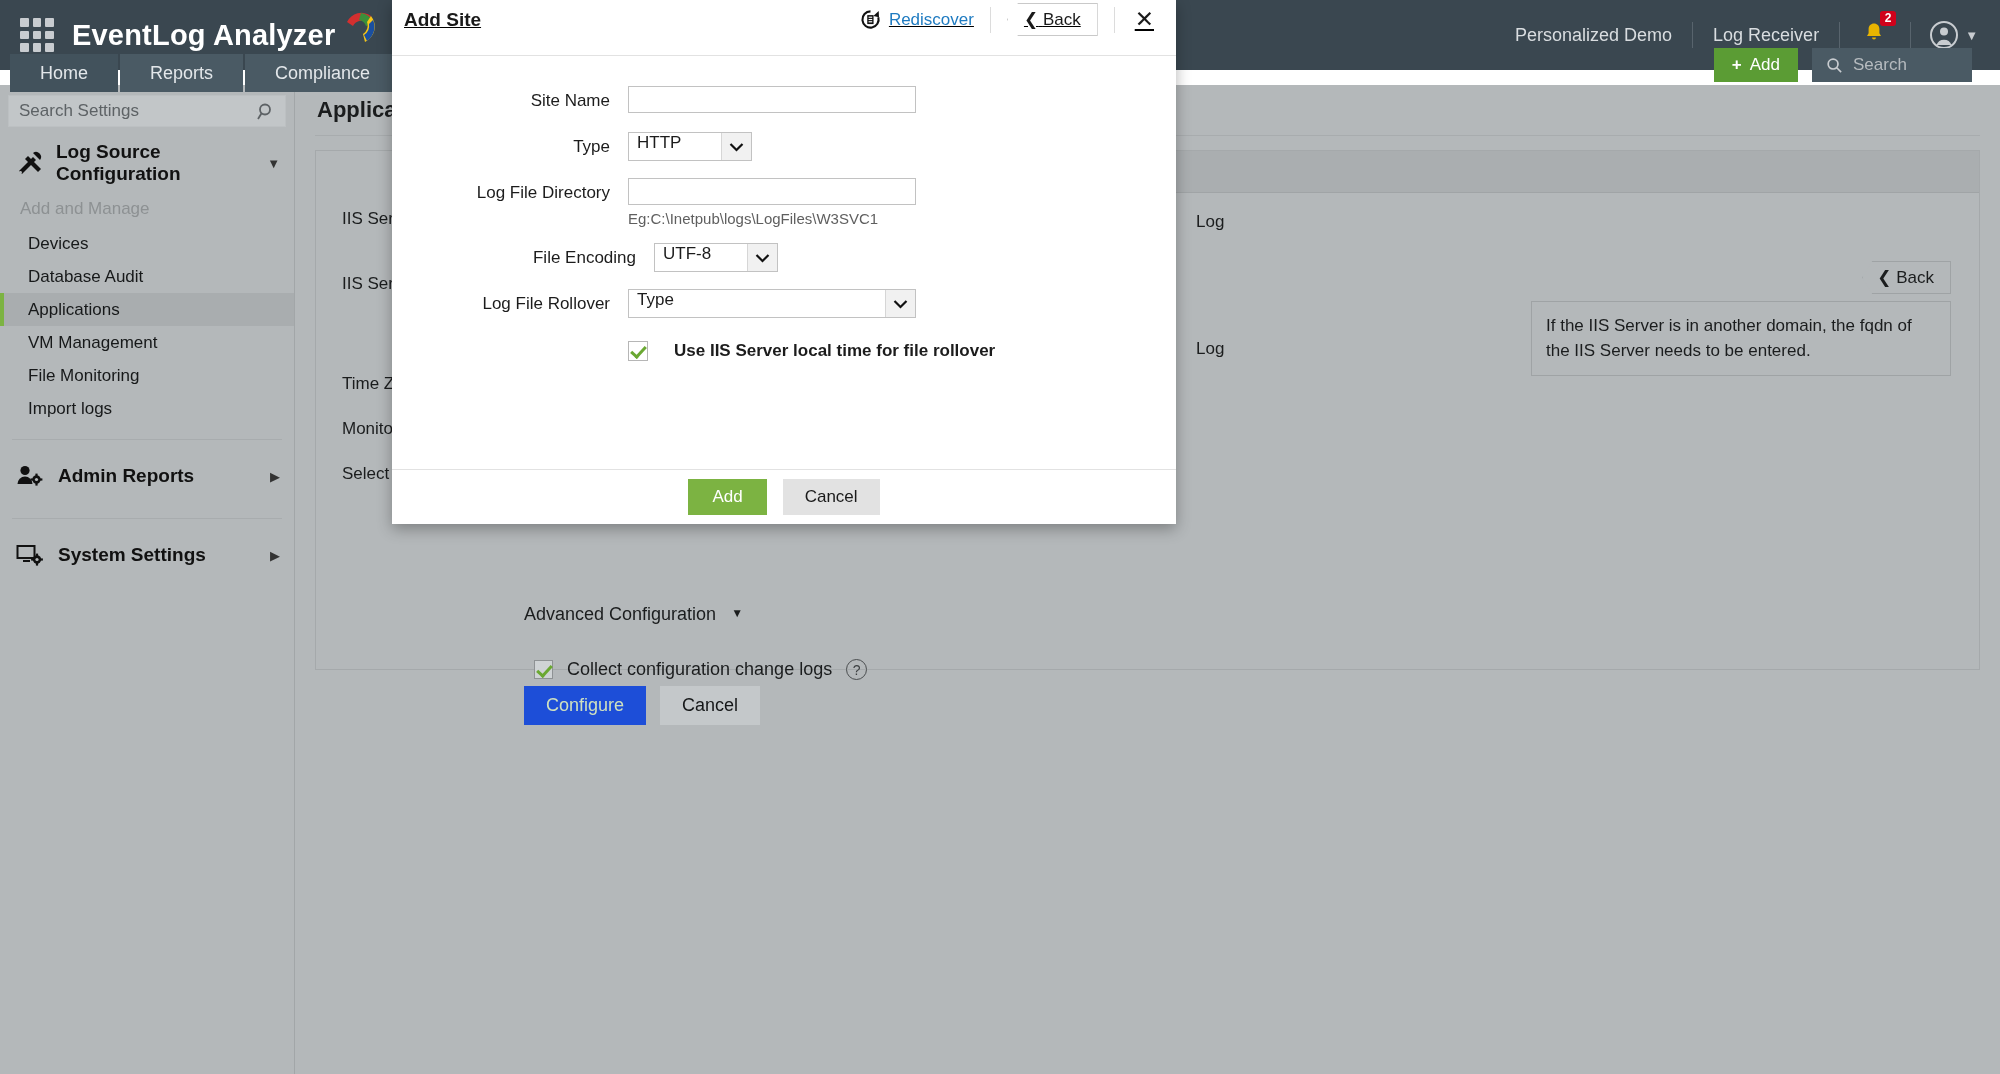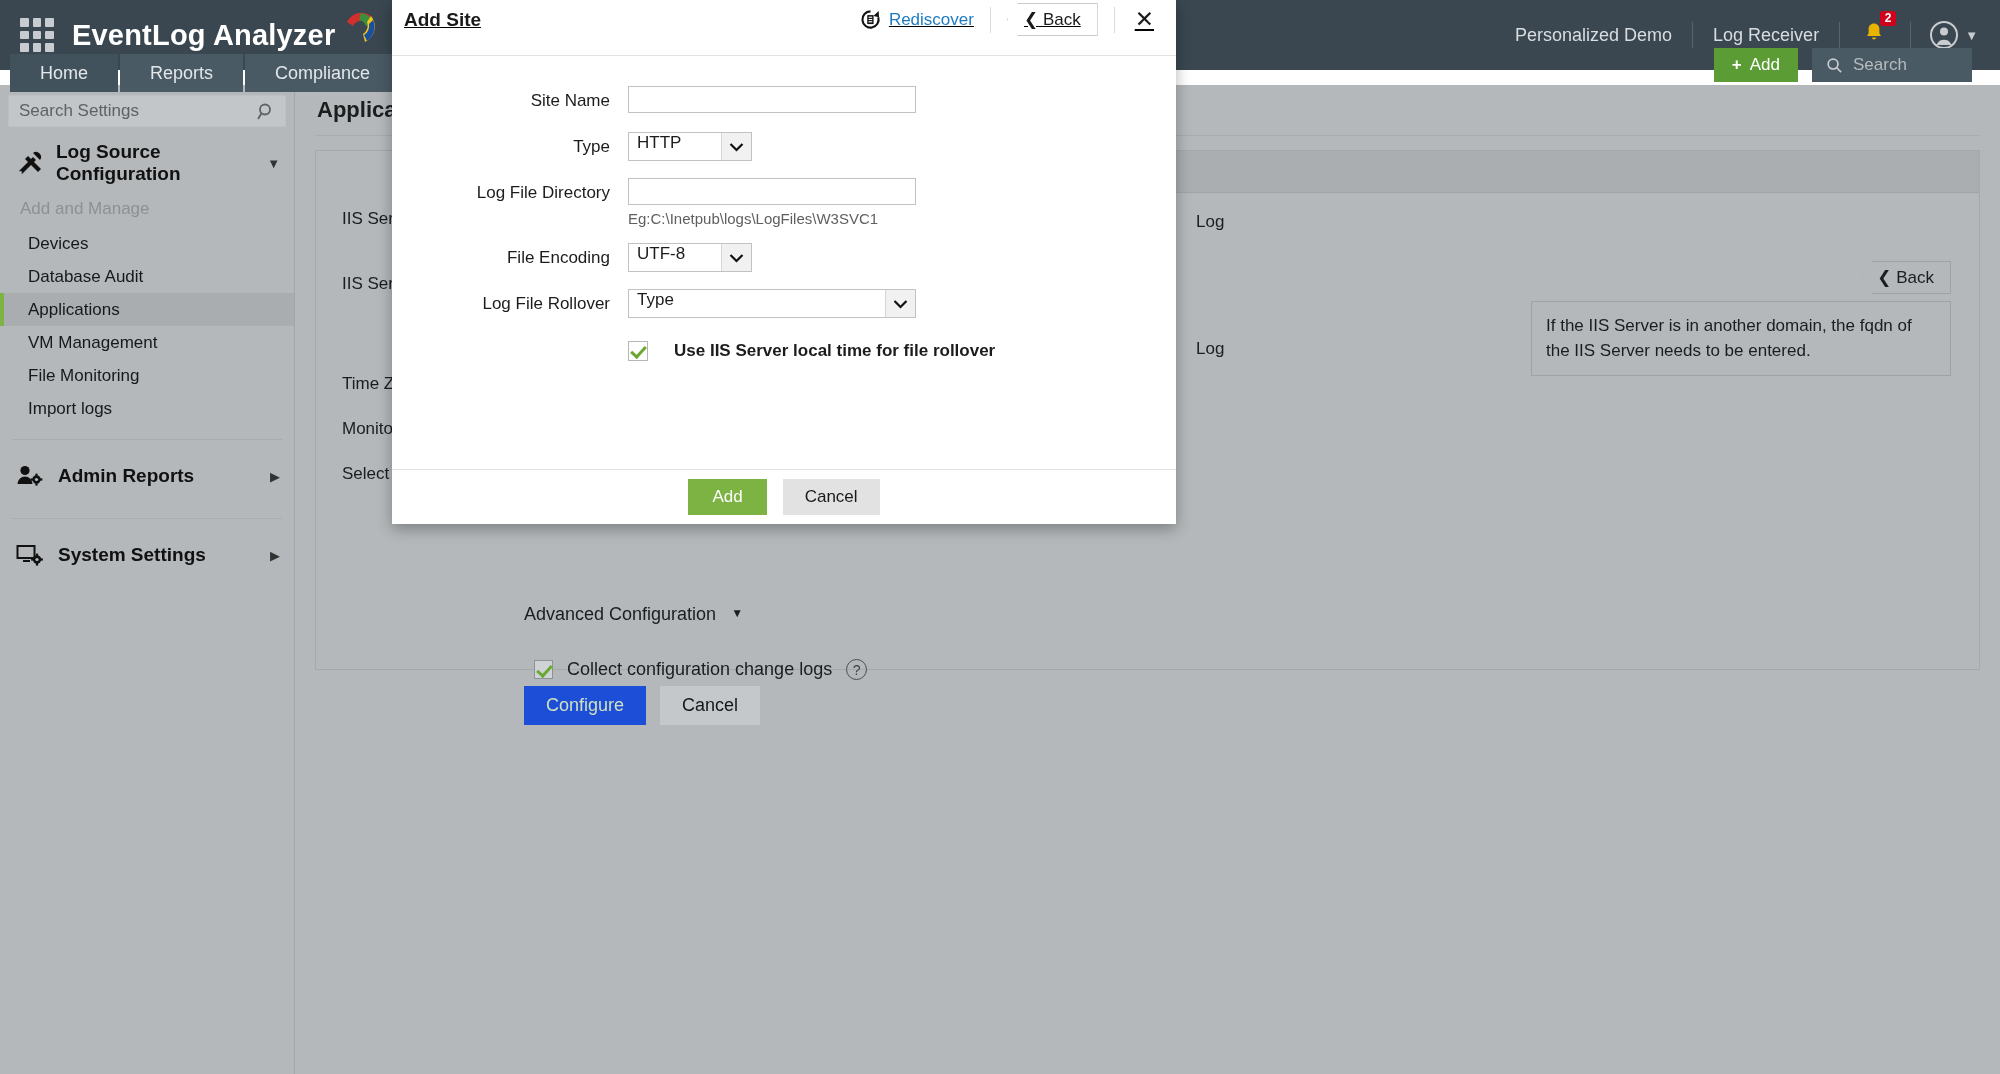--- a/index.html
+++ b/index.html
@@ -444,21 +444,21 @@
     </div>
 
     <div class="frow">
       <div class="flabel">Log File Directory</div>
       <div class="fctl">
         <input class="txt-input" type="text" value="" style="">
         <div class="hint">Eg:C:\Inetpub\logs\LogFiles\W3SVC1</div>
       </div>
     </div>
 
-    <div class="frow" style="margin-top:14px;">
+    <div class="frow" style="margin-top:14px;padding-left:26px;">
       <div class="flabel">File Encoding</div>
       <div class="fctl">
         <div class="sel-wrap w-small">
           <span class="sel-val">UTF-8</span>
           <span class="sel-arrow">
             <svg width="15" height="10" viewBox="0 0 15 10">
                 <path d="M1.5 2 L7.5 8 L13.5 2" fill="none" stroke="#111" stroke-width="2.2"></path>
               </svg>
           </span>
         </div>

